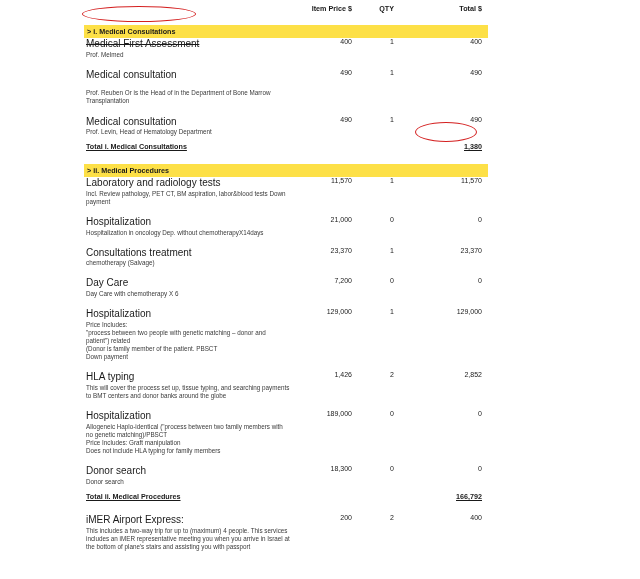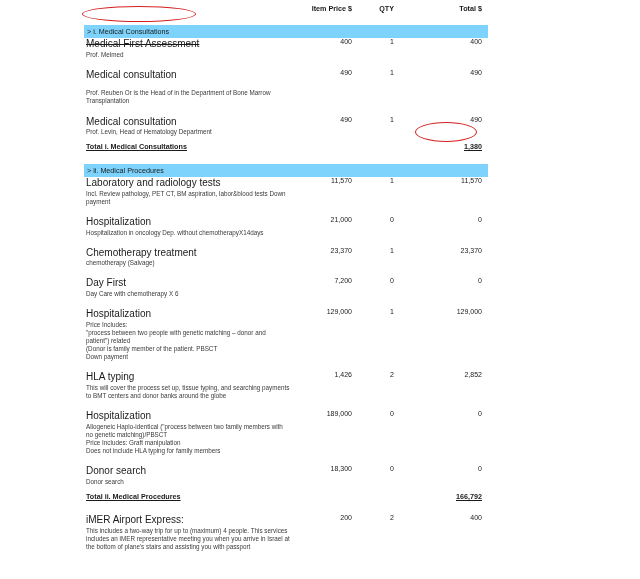--- a/index.html
+++ b/index.html
@@ -47,22 +47,22 @@
     text-align: right;
     padding-right: 6px;
   }
   th.qty, td.qty {
     text-align: right;
     padding-right: 16px;
   }
   th.hdr-item { text-align: right; padding-right: 6px; }
 
   tr.section td {
-    background: #7dd3fc;
-    font-weight: normal;
+    background: #fde047;
+    font-weight: bold;
     font-size: 7.2px;
     padding: 2px 3px;
     color: #1a1a1a;
   }
 
   td.desc {
     padding: 0 6px 0 2px;
     vertical-align: top;
     line-height: 1.25;
   }
@@ -206,33 +206,33 @@
         </td>
         <td class="num">21,000</td>
         <td class="qty">0</td>
         <td class="num">0</td>
       </tr>
       <tr class="spacer">
           <td colspan="4"></td>
         </tr>
       <tr>
         <td class="desc">
-          <span class="title">Chemotherapy treatment</span>
+          <span class="title">Consultations treatment</span>
           <span class="sub">chemotherapy (Salvage)</span>
         </td>
         <td class="num">23,370</td>
         <td class="qty">1</td>
         <td class="num">23,370</td>
       </tr>
       <tr class="spacer">
           <td colspan="4"></td>
         </tr>
       <tr>
         <td class="desc">
-          <span class="title">Day First</span>
+          <span class="title">Day Care</span>
           <span class="sub">Day Care with chemotherapy X 6</span>
         </td>
         <td class="num">7,200</td>
         <td class="qty">0</td>
         <td class="num">0</td>
       </tr>
       <tr class="spacer">
           <td colspan="4"></td>
         </tr>
       <tr>

